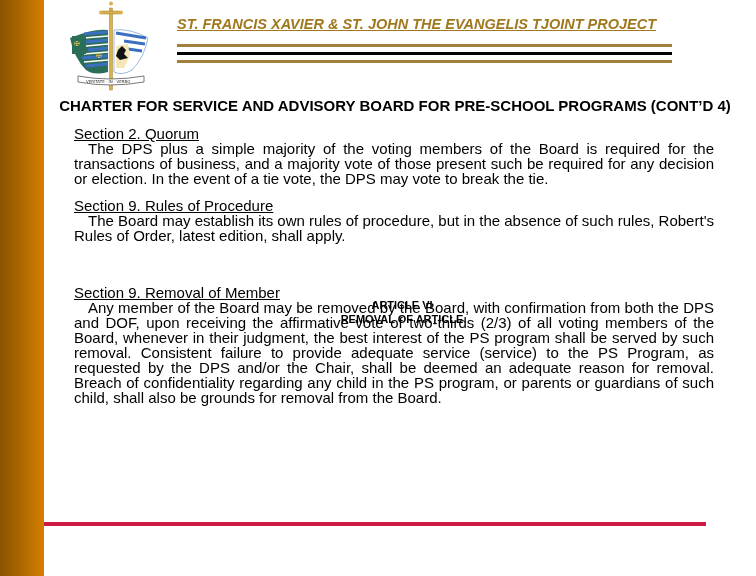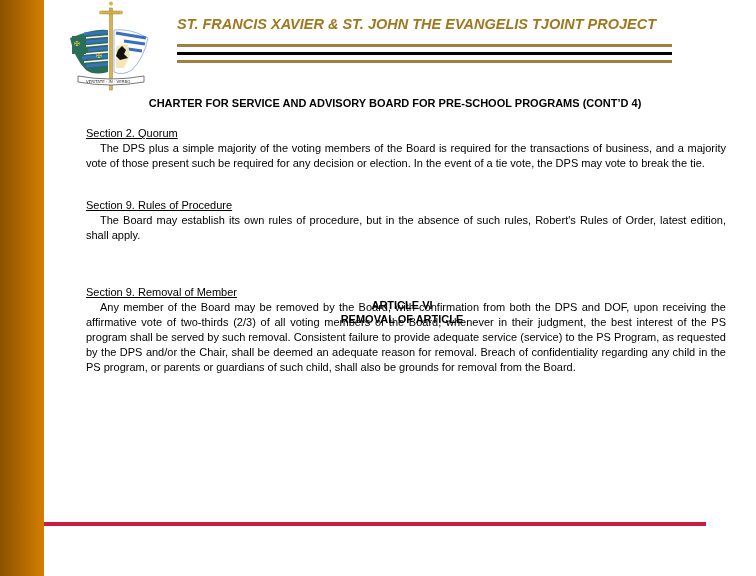--- a/index.html
+++ b/index.html
@@ -1,25 +1,25 @@
 <!DOCTYPE html>
 <html><head>
 <meta charset="utf-8">
 <style>
   html, body { margin:0; padding:0; }
   body { width:756px; height:576px; position:relative; overflow:hidden; background:#ffffff; font-family:"Liberation Sans", sans-serif; }
   .left-bar { position:absolute; left:0; top:0; width:44px; height:576px; background:linear-gradient(to right, #8a5200, #d47e00); }
   .logo { position:absolute; left:64px; top:0; width:90px; height:96px; }
-  .title { position:absolute; left:177px; top:16px; font-size:14.5px; font-weight:bold; font-style:italic; color:#a0781e; white-space:nowrap; letter-spacing:0; }
+  .title { position:absolute; left:177px; top:16px; font-size:14.5px; font-weight:bold; font-style:italic; color:#a0781e; white-space:nowrap; letter-spacing:0;text-decoration:underline; }
   .rule { position:absolute; left:177px; width:495px; height:3px; }
   .rule.gold { background:#a0803c; }
   .rule.black { background:#000000; }
-  .heading { position:absolute; left:0; width:756px; top:97px; text-align:center; font-size:11px; font-weight:bold; color:#000; padding-left:50px; box-sizing:border-box; }
+  .heading { position:absolute; left:0; width:756px; top:97px; text-align:center; font-size:15px; font-weight:bold; color:#000; padding-left:50px; box-sizing:border-box; }
   .heading span { position:relative; left:-8px; }
-  .section { position:absolute; left:86px; width:640px; font-size:11px; line-height:15px; color:#000; }
+  .section { position:absolute; left:74px; width:640px; font-size:15px; line-height:15px; color:#000; }
   .section .stitle { text-decoration:underline; display:block; }
   .section .para { display:block; text-indent:14px; text-align:justify; }
   .article { position:absolute; left:82px; width:640px; text-align:center; font-size:11px; line-height:14px; font-weight:bold; color:#000; }
   .article div { padding-left:0px; }
   .bottom-rule { position:absolute; left:44px; top:522px; width:662px; height:4px; background:#cc1c44; }
 </style>
 </head>
 <body>
 
 <div class="left-bar"></div>

